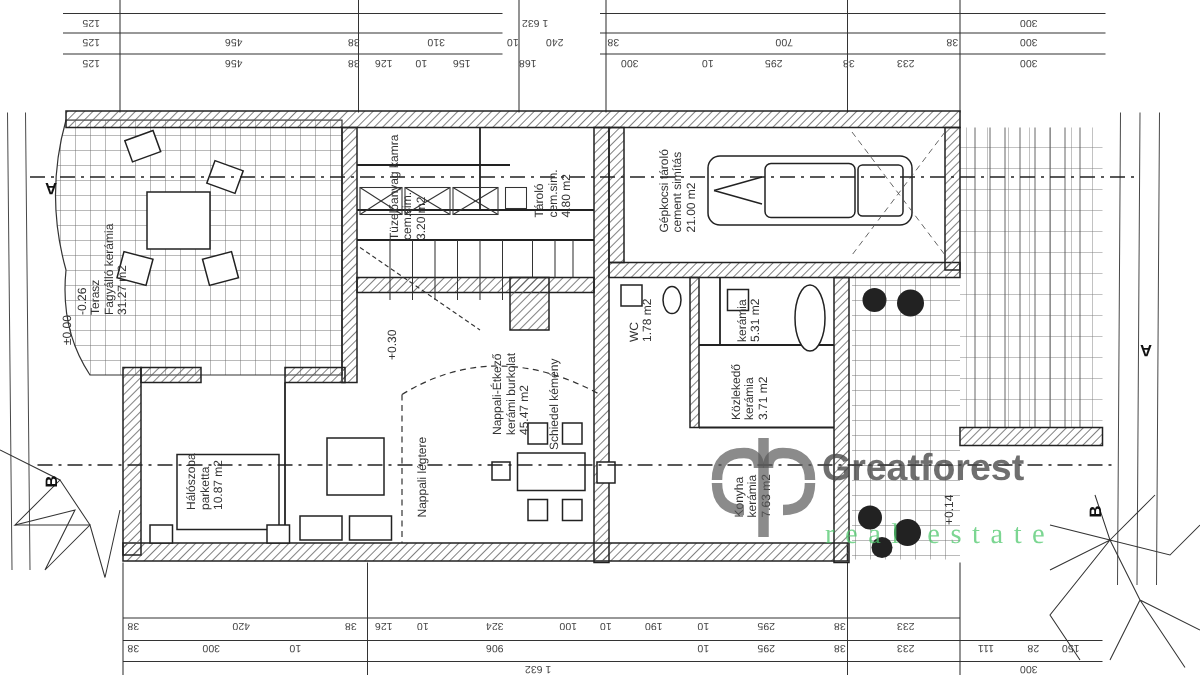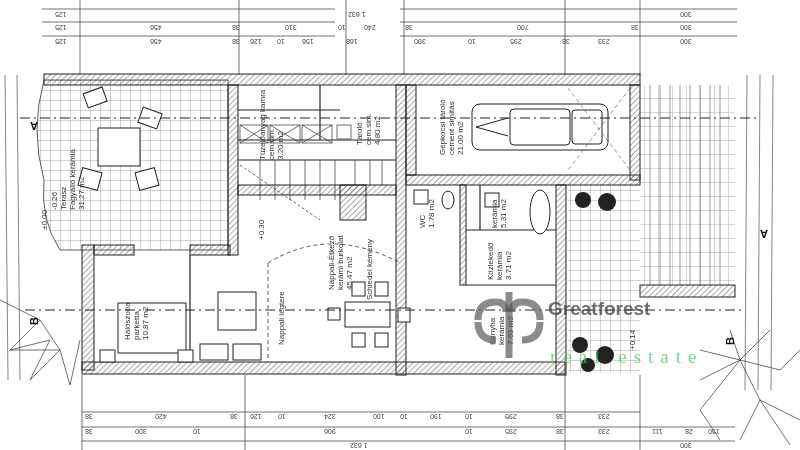--- a/index.html
+++ b/index.html
@@ -2,21 +2,21 @@
 <html><head>
 <meta charset="utf-8">
 <style>
   html,body{margin:0;padding:0;background:#fff;}
   body{width:800px;height:450px;overflow:hidden;position:relative;font-family:"Liberation Sans",sans-serif;color:#222;}
   .plan{position:absolute;left:0;top:0;width:800px;height:450px;}
   .lbl{position:absolute;font-size:8px;line-height:9px;color:#333;white-space:nowrap;transform-origin:left top;}
   .rot{transform:rotate(-90deg);}
   .dim{position:absolute;font-size:7px;color:#444;transform:rotate(180deg);white-space:nowrap;}
   .wm{position:absolute;left:470px;top:298px;}
-  .wm .g{font-family:"Liberation Sans",sans-serif;font-weight:bold;font-size:19px;color:rgba(70,70,70,0.78);letter-spacing:0px;position:absolute;left:78px;top:0;white-space:nowrap;}
+  .wm .g{font-family:"Liberation Sans",sans-serif;font-weight:bold;font-size:25px;color:rgba(70,70,70,0.78);letter-spacing:0px;position:absolute;left:78px;top:0;white-space:nowrap;}
   .wm .r{font-family:Liberation Serif, serif;font-size:19px;color:rgba(80,200,110,0.75);letter-spacing:7px;position:absolute;left:80px;top:32px;white-space:nowrap;margin-top:16px;}
   .wm svg{position:absolute;left:0;top:-18px;}
 </style>
 </head>
 <body>
 
 <svg class="plan" width="800" height="450" viewBox="0 0 800 450" xmlns="http://www.w3.org/2000/svg">
   <defs>
     <pattern id="hatch" patternUnits="userSpaceOnUse" width="4" height="4" patternTransform="rotate(45)">
       <line x1="0" y1="0" x2="0" y2="4" stroke="#555" stroke-width="1"></line>

